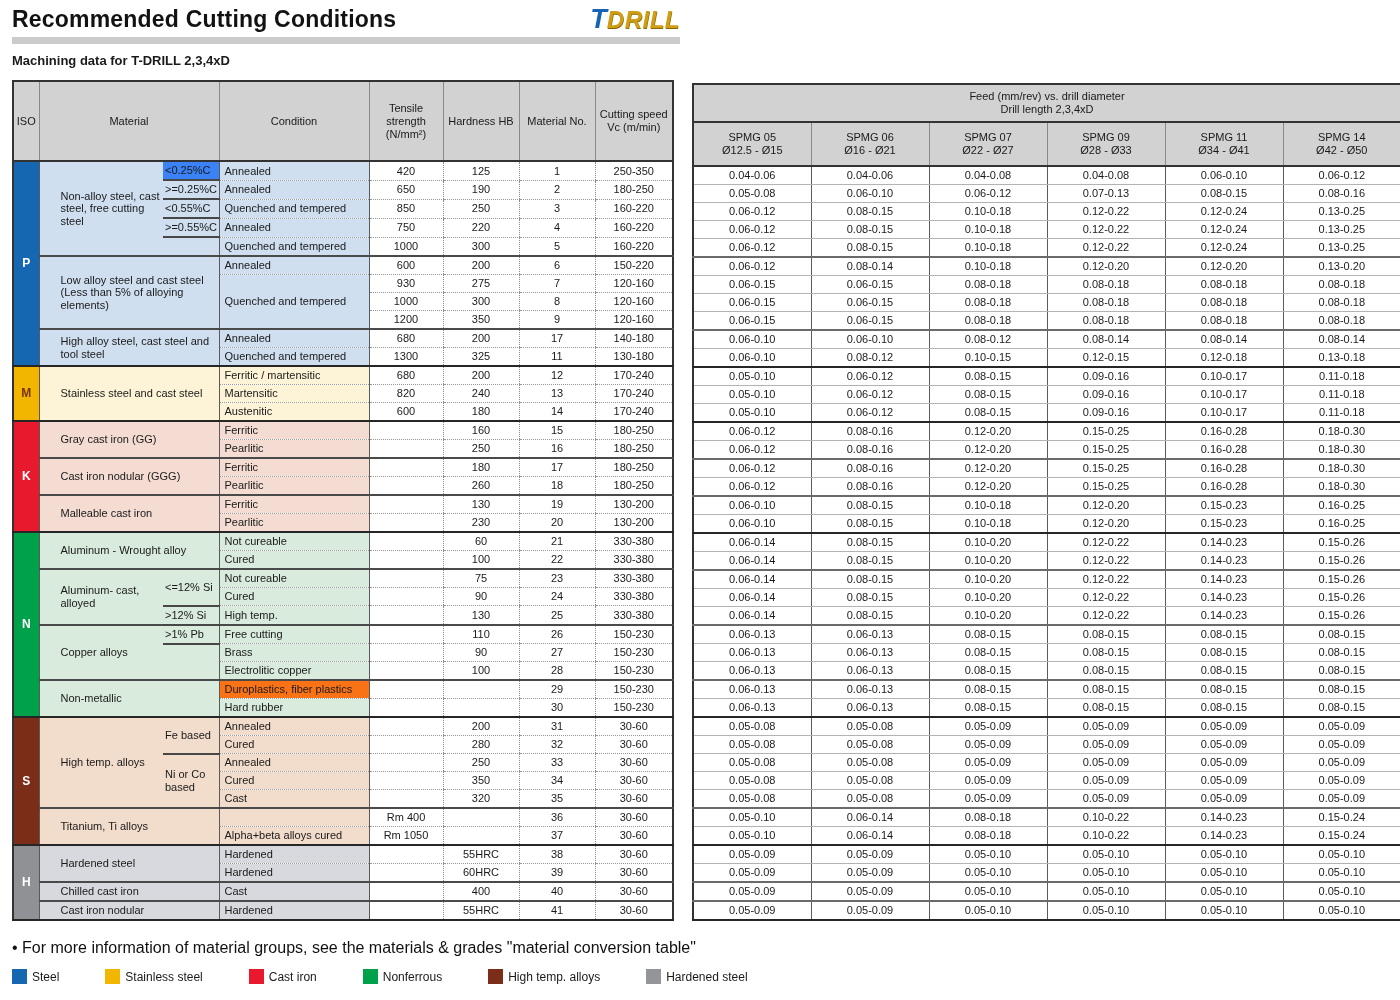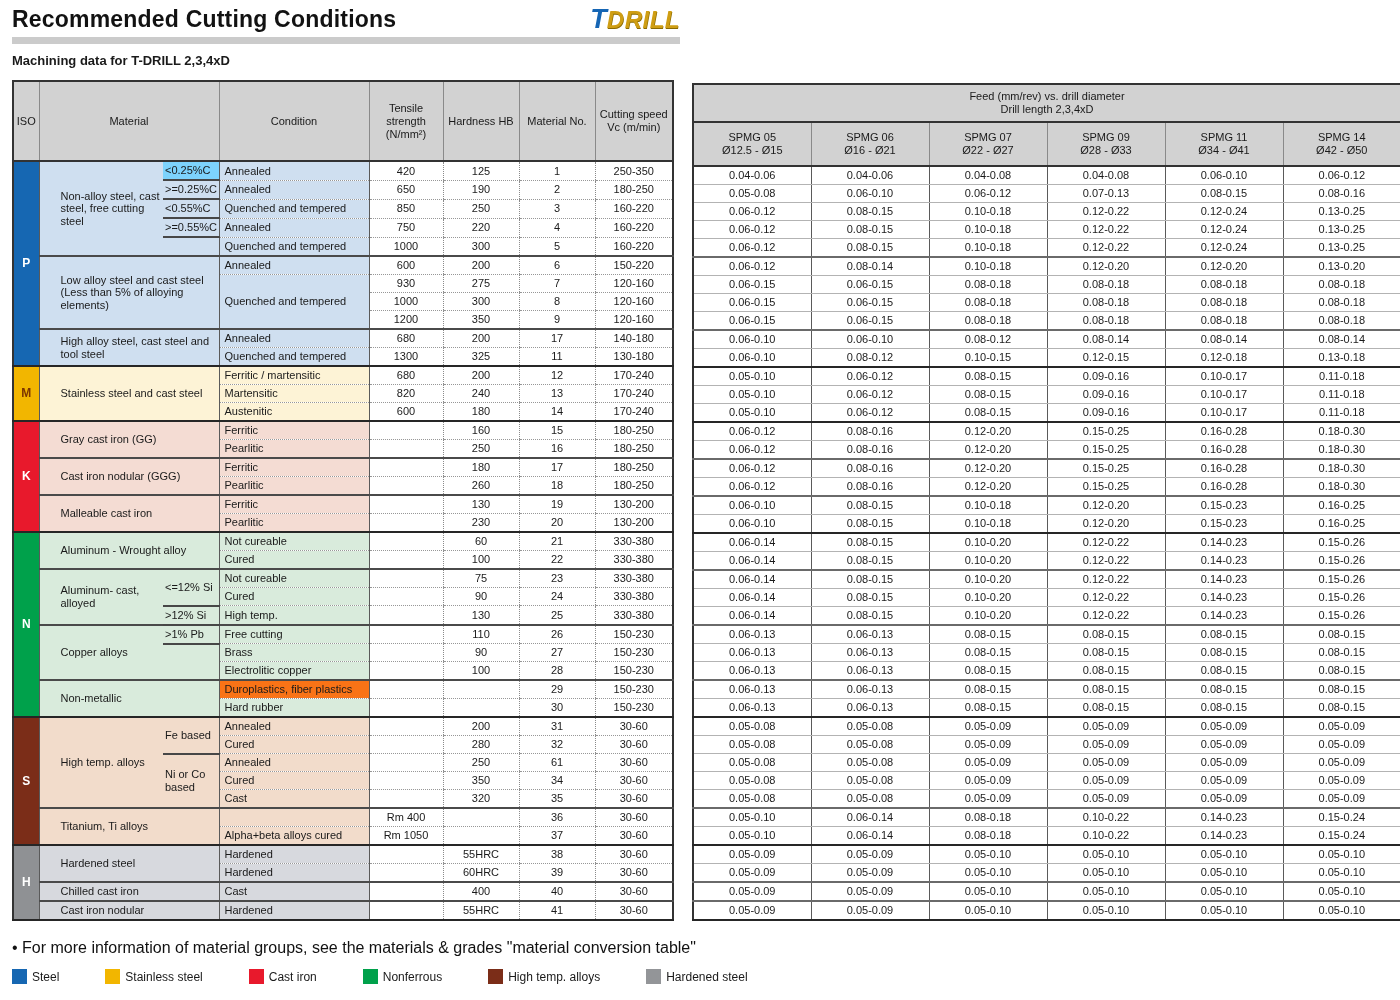--- a/index.html
+++ b/index.html
@@ -77,21 +77,21 @@
             <th>Tensile strength (N/mm²)</th>
             <th>Hardness HB</th>
             <th>Material No.</th>
             <th>Cutting speed Vc (m/min)</th>
           </tr>
         </thead>
         <tbody>
           <tr>
             <td class="iso b-sec" rowspan="11" style="background: rgb(22, 103, 178); color: rgb(255, 255, 255);">P</td>
             <td class="mat b-grp" rowspan="5" style="background: rgb(207, 223, 240);">Non-alloy steel, cast steel, free cutting steel</td>
-            <td class="sub b-in u" style="background: #7dd3fc;">&lt;0.25%C</td>
+            <td class="sub b-in u" style="background: #3b82f6;">&lt;0.25%C</td>
             <td class="cond b-in" style="background: rgb(207, 223, 240);">Annealed</td>
             <td class="num ten b-in">420</td>
             <td class="num hb b-in">125</td>
             <td class="num no b-in">1</td>
             <td class="num vc b-in">250-350</td>
           </tr>
           <tr>
             <td class="sub b-in u" style="background: rgb(207, 223, 240);">&gt;=0.25%C</td>
             <td class="cond b-in" style="background: rgb(207, 223, 240);">Annealed</td>
             <td class="num ten b-in">650</td>
@@ -329,21 +329,21 @@
             <td class="num ten b-in"></td>
             <td class="num hb b-in">280</td>
             <td class="num no b-in">32</td>
             <td class="num vc b-in">30-60</td>
           </tr>
           <tr>
             <td class="sub b-grp" rowspan="3" style="background: rgb(242, 220, 203);">Ni or Co based</td>
             <td class="cond b-in" style="background: rgb(242, 220, 203);">Annealed</td>
             <td class="num ten b-in"></td>
             <td class="num hb b-in">250</td>
-            <td class="num no b-in">61</td>
+            <td class="num no b-in">33</td>
             <td class="num vc b-in">30-60</td>
           </tr>
           <tr>
             <td class="cond b-in" style="background: rgb(242, 220, 203);">Cured</td>
             <td class="num ten b-in"></td>
             <td class="num hb b-in">350</td>
             <td class="num no b-in">34</td>
             <td class="num vc b-in">30-60</td>
           </tr>
           <tr>

